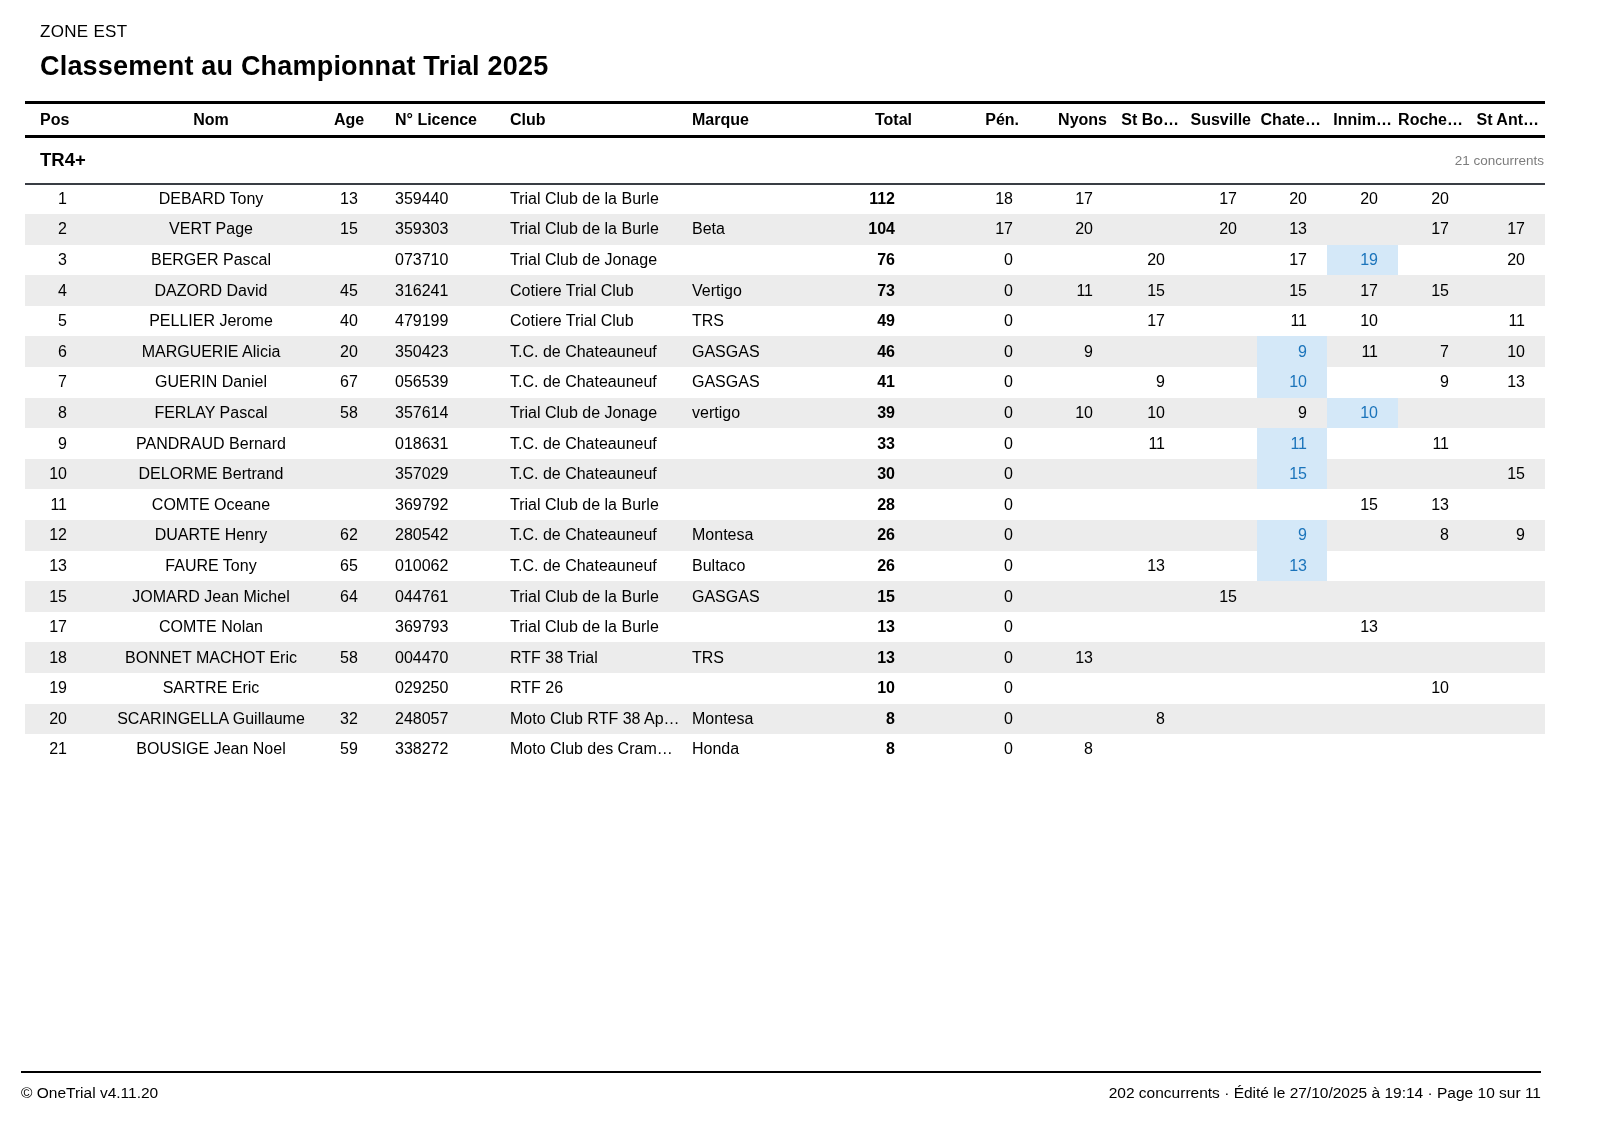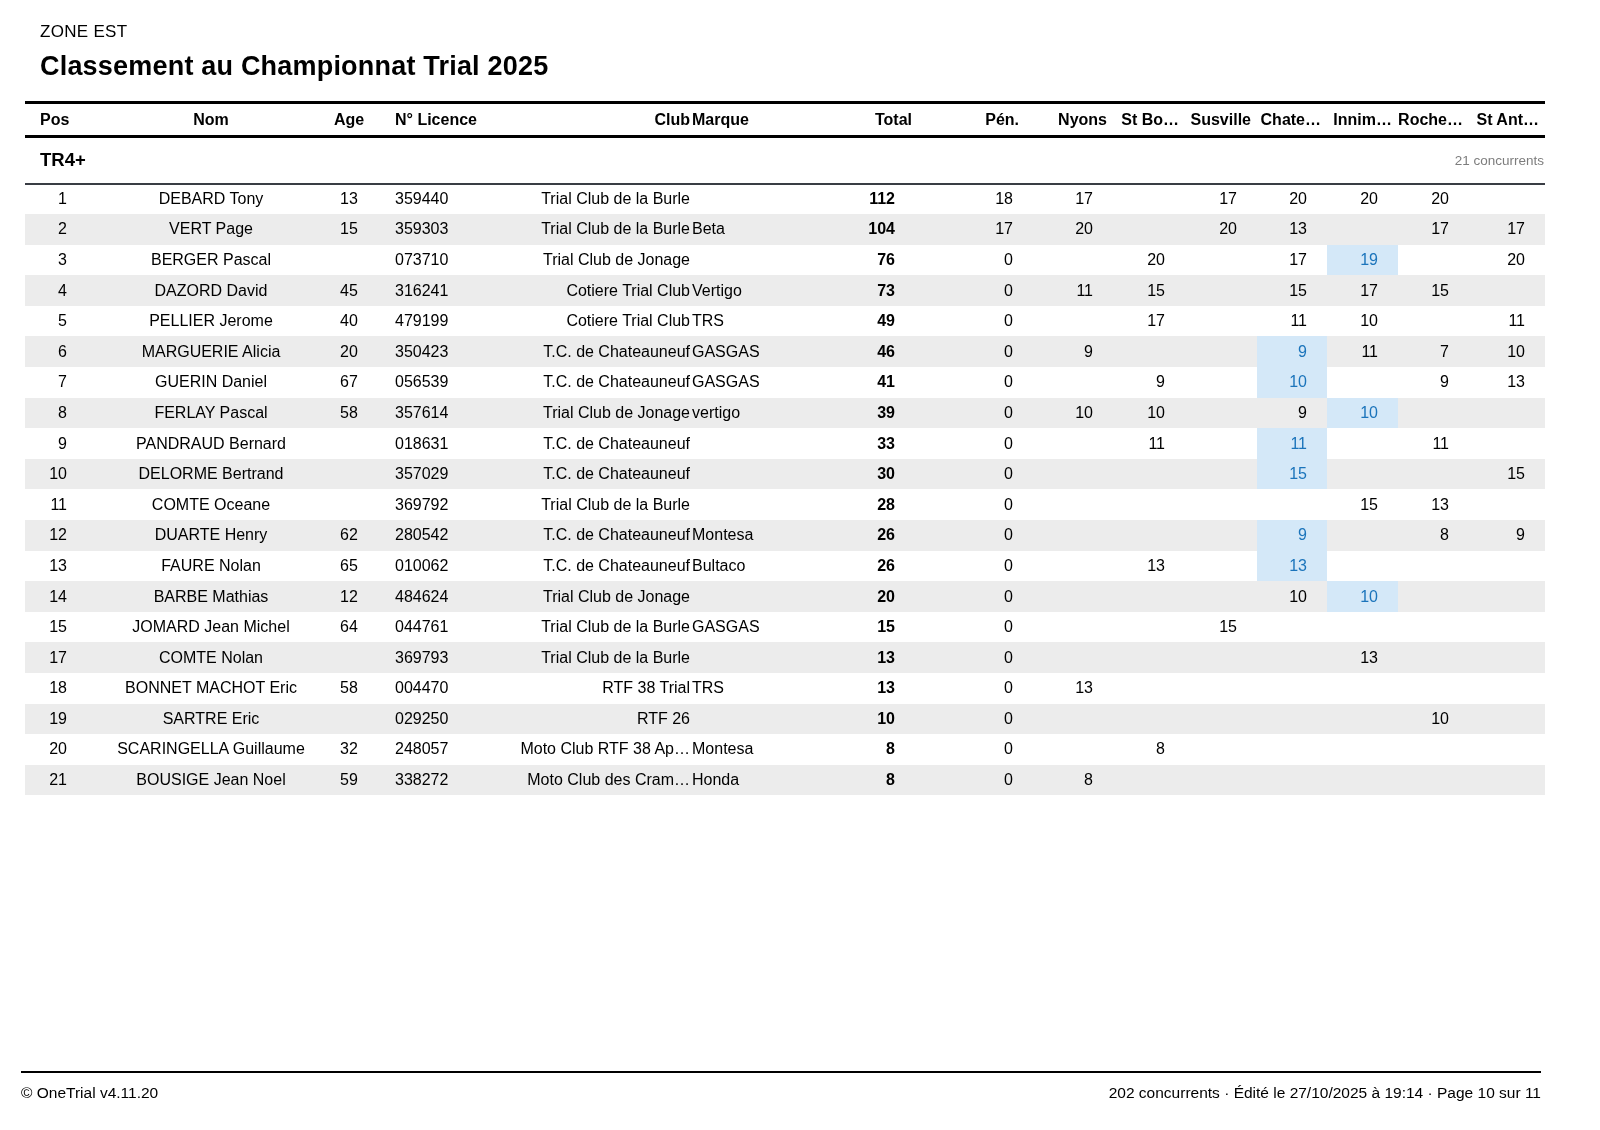--- a/index.html
+++ b/index.html
@@ -19,21 +19,21 @@
   }
   thead tr { border-top:3px solid #000; border-bottom:3px solid #000; }
   thead th { height:34px; font-size:16px; font-weight:bold; white-space:nowrap; overflow:hidden; }
 
   
   th.c-pos { text-align:left; padding-left:15px; }
   td.c-pos { text-align:right; padding-right:13px; }
   th.c-nom, td.c-nom { text-align:center; padding-left:12px; }
   th.c-age, td.c-age { text-align:center; padding-right:25px;margin-left:28px; }
   th.c-licence, td.c-licence { text-align:left; padding-left:2px; }
-  th.c-club, td.c-club { text-align:right; }
+  th.c-club, td.c-club { text-align:left; }
   th.c-marque, td.c-marque { text-align:left; padding-left:2px; }
   th.c-total { text-align:right; padding-right:8px; }
   td.c-total { text-align:right; padding-right:25px; font-weight:bold; }
   th.c-pen { text-align:right; padding-right:6px; }
   td.c-pen { text-align:right; padding-right:12px; }
   th.c-nyons, th.c-stbo, th.c-susville, th.c-chate, th.c-innim, th.c-roche, th.c-stant
     { text-align:right; padding-right:6px; }
   td.c-nyons, td.c-stbo, td.c-susville, td.c-chate, td.c-innim, td.c-roche, td.c-stant
     { text-align:right; padding-right:20px; }
 
@@ -311,49 +311,32 @@
         <td class="c-nyons"></td>
         <td class="c-stbo"></td>
         <td class="c-susville"></td>
         <td class="c-chate hl">9</td>
         <td class="c-innim"></td>
         <td class="c-roche">8</td>
         <td class="c-stant">9</td>
       </tr>
       <tr>
         <td class="c-pos">13</td>
-        <td class="c-nom">FAURE Nolan</td>
+        <td class="c-nom">FAURE Tony</td>
         <td class="c-age">65</td>
         <td class="c-licence">010062</td>
         <td class="c-club">T.C. de Chateauneuf</td>
         <td class="c-marque">Bultaco</td>
         <td class="c-total">26</td>
         <td class="c-pen">0</td>
         <td class="c-nyons"></td>
         <td class="c-stbo">13</td>
         <td class="c-susville"></td>
         <td class="c-chate hl">13</td>
         <td class="c-innim"></td>
-        <td class="c-roche"></td>
-        <td class="c-stant"></td>
-      </tr>
-      <tr>
-        <td class="c-pos">14</td>
-        <td class="c-nom">BARBE Mathias</td>
-        <td class="c-age">12</td>
-        <td class="c-licence">484624</td>
-        <td class="c-club">Trial Club de Jonage</td>
-        <td class="c-marque"></td>
-        <td class="c-total">20</td>
-        <td class="c-pen">0</td>
-        <td class="c-nyons"></td>
-        <td class="c-stbo"></td>
-        <td class="c-susville"></td>
-        <td class="c-chate">10</td>
-        <td class="c-innim hl">10</td>
         <td class="c-roche"></td>
         <td class="c-stant"></td>
       </tr>
       <tr>
         <td class="c-pos">15</td>
         <td class="c-nom">JOMARD Jean Michel</td>
         <td class="c-age">64</td>
         <td class="c-licence">044761</td>
         <td class="c-club">Trial Club de la Burle</td>
         <td class="c-marque">GASGAS</td>

